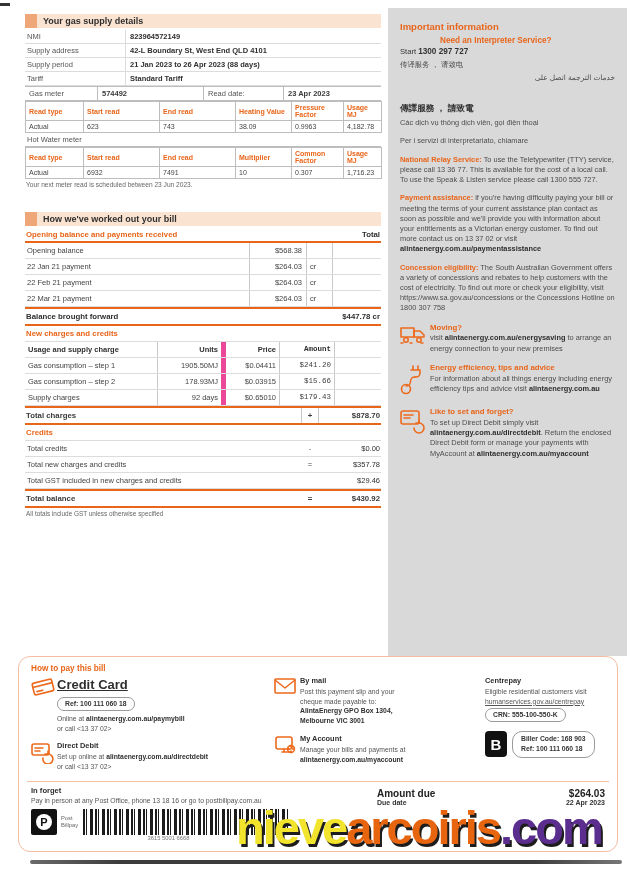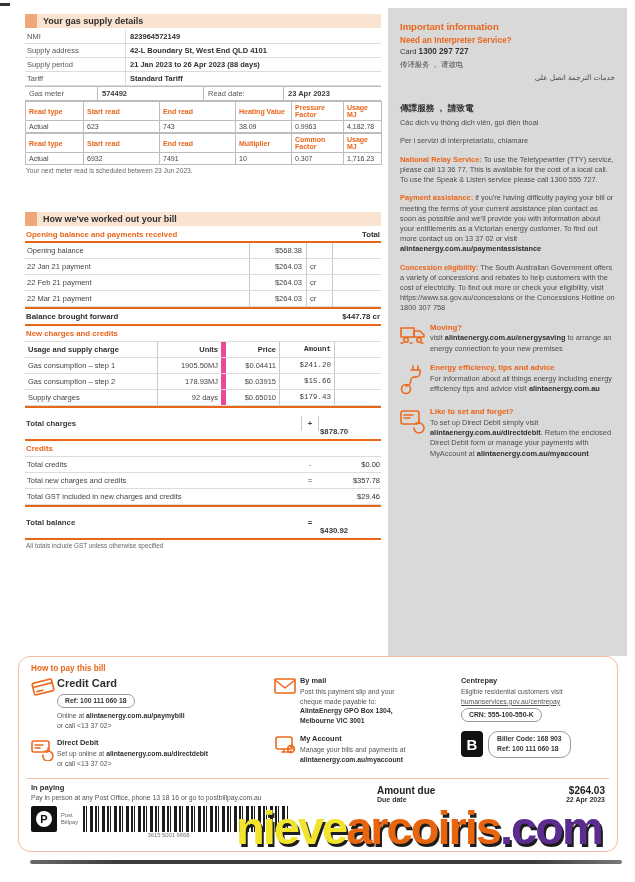--- a/index.html
+++ b/index.html
@@ -46,55 +46,55 @@
   .ch-row > div { padding:3px 3px; }
   .ch-desc { flex:1; color:#444; }
   .ch-units { width:64px; text-align:right; border-left:1px solid #c9c9c9; color:#444; }
   .ch-price { width:58px; text-align:right; border-left:5px solid #ec4899; color:#444; }
   .ch-amt { width:56px; text-align:right; border-left:1px solid #c9c9c9; border-right:1px solid #c9c9c9; color:#444;font-family:Liberation Mono, monospace; }
   .ch-sp { width:46px; }
   .ch-head > div { font-weight:bold; color:#2f2f2f; }
   .tc-row { display:flex; font-size:7.8px; font-weight:bold; border-top:2px solid #e8651a; border-bottom:2px solid #e8651a; align-items:center; }
   .tc-row .lbl { flex:1; padding:3px 1px; }
   .tc-row .sign { width:18px; text-align:center; border-left:1px solid #c9c9c9; border-right:1px solid #c9c9c9; padding:3px 0; }
-  .tc-row .val { width:62px; text-align:left; padding:3px 1px;margin-top:16px; }
+  .tc-row .val { width:62px; text-align:right; padding:3px 1px; }
   .sum-row { display:flex; font-size:7.5px; border-bottom:1px solid #dcdcdc; }
   .sum-row .lbl { flex:1; padding:3px 2px; color:#444; }
   .sum-row .sign { width:18px; text-align:center; padding:3px 0; color:#444; }
   .sum-row .val { width:62px; text-align:right; padding:3px 1px; color:#2f2f2f; }
   .bill-footnote { font-size:6.4px; color:#666; padding:2px 1px; }
 
   
   #info-panel { left:388px; top:8px; width:239px; height:648px; background:#d9d9d9; padding:12px 12px; font-size:7.4px; color:#4c4c4c; line-height:1.38; }
   .info-title { color:#e8651a; font-weight:bold; font-size:9.5px; margin-bottom:2px; }
-  .info-sub { color:#e8651a; font-weight:bold; font-size:8.2px; }
+  .info-sub { color:#e8651a; font-weight:bold; font-size:8.2px;margin-left:40px; }
   .call-line { font-size:7.6px; color:#333; margin-bottom:2px; }
   .call-line b { font-size:8.2px; }
   .lang { margin-bottom:3px; }
   .lang-ar { text-align:right; direction:rtl; }
   .lang-bold { font-weight:bold; font-size:8.6px; color:#2f2f2f;margin-top:20px; }
   .para { margin-top:8px; }
   .lead-orange { color:#e8651a; font-weight:bold; }
   .blink { font-weight:bold; color:#2f2f2f; }
   .tip { display:flex; margin-top:9px; }
   .tip-icon { width:30px; flex:0 0 30px; padding-top:2px; }
   .tip-body { flex:1; }
   .tip-title { color:#e8651a; font-weight:bold; font-size:7.8px; }
 
   
   #pay-box { left:18px; top:656px; width:600px; height:196px; border:1.5px solid #f2bda0; border-radius:12px; padding:7px 12px 4px; }
   .pay-title { color:#e8651a; font-weight:bold; font-size:8.2px; margin-bottom:3px; }
   .pay-grid { display:flex; }
   .pay-col1 { width:243px; }
   .pay-col2 { width:187px; }
-  .pay-col3 { flex:1; }
+  .pay-col3 { flex:1;margin-left:24px; }
   .method { display:flex; margin-bottom:8px; }
   .m-icon { width:26px; flex:0 0 26px; padding-top:1px; }
   .m-body { flex:1; font-size:6.8px; color:#555; line-height:1.45; }
-  .m-title { font-weight:bold; font-size:11px; color:#2f2f2f; }
+  .m-title { font-weight:bold; font-size:13px; color:#2f2f2f; text-decoration:underline; }
   .m-title2 { font-weight:bold; font-size:7.4px; color:#2f2f2f; }
   .oval { display:inline-block; border:1px solid #9a9a9a; border-radius:9px; padding:1px 7px; font-weight:bold; color:#333; font-size:6.8px; margin:2px 0 3px; }
   .bpay-wrap { display:flex; align-items:center; margin-top:6px; }
   .bpay-logo { width:22px; height:26px; background:#111; border-radius:4px; color:#fff; font-weight:bold; font-size:15px; display:flex; align-items:center; justify-content:center; margin-right:5px; }
   .bpay-oval { border:1px solid #9a9a9a; border-radius:10px; padding:2px 8px; font-size:6.8px; font-weight:bold; color:#333; line-height:1.5; }
   .pay-divider { border-top:1.5px solid #f2bda0; margin:1px -4px 4px; }
   .inperson-row { display:flex; }
   .ip-left { width:330px; }
   .ip-title { font-weight:bold; font-size:7.6px; color:#2f2f2f; }
   .ip-text { font-size:6.8px; color:#555; margin:2px 0 5px; }
@@ -180,20 +180,21 @@
       <td>Actual</td>
       <td>623</td>
       <td>743</td>
       <td>38.09</td>
       <td>0.9963</td>
       <td>4,182.78</td>
     </tr>
   </tbody>
     </table>
 
+  <div class="hotwater-label">Hot Water meter</div>
 
   <table class="mtable">
     <colgroup>
         <col style="width:58px">
         <col style="width:76px">
         <col style="width:76px">
         <col style="width:56px">
         <col style="width:52px">
         <col style="width:38px">
       </colgroup>
@@ -320,21 +321,21 @@
     <div class="sign" style="border:none;">=</div>
     <div class="val">$430.92</div>
   </div>
 
   <div class="bill-footnote">All totals include GST unless otherwise specified</div>
 </div>
 
 <div id="info-panel" class="abs">
   <div class="info-title">Important information</div>
   <div class="info-sub">Need an Interpreter Service?</div>
-  <div class="call-line"><span>Card </span><b>1300 297 727</b></div>
+  <div class="call-line"><span>Start </span><b>1300 297 727</b></div>
   <div class="lang">传译服务 ， 请致电</div>
   <div class="lang lang-ar">خدمات الترجمة اتصل على</div>
   <div class="lang lang-bold">傳譯服務 ， 請致電</div>
   <div class="lang">Các dịch vụ thông dịch viên, gọi điện thoại</div>
   <div class="para">Per i servizi di interpretariato, chiamare</div>
 
   <div class="para">
     <span class="lead-orange">National Relay Service:</span><span> To use the Teletypewriter (TTY) service, please call 13 36 77. This is available for the cost of a local call. To use the Speak &amp; Listen service please call 1300 555 727.</span>
   </div>
 
@@ -475,21 +476,21 @@
           <div>Ref: 100 111 060 18</div>
         </div>
       </div>
     </div>
   </div>
 
   <div class="pay-divider"></div>
 
   <div class="inperson-row">
     <div class="ip-left">
-      <div class="ip-title">In paying</div>
+      <div class="ip-title">In forget</div>
       <div class="ip-text">Pay in person at any Post Office, phone 13 18 16 or go to postbillpay.com.au</div>
       <div class="ip-bar-row">
         <div class="post-logo">
           <div class="pcirc">P</div>
         </div>
         <div class="post-words">
           <div>Post</div>
           <div>Billpay</div>
         </div>
         <div class="barcode"></div>

